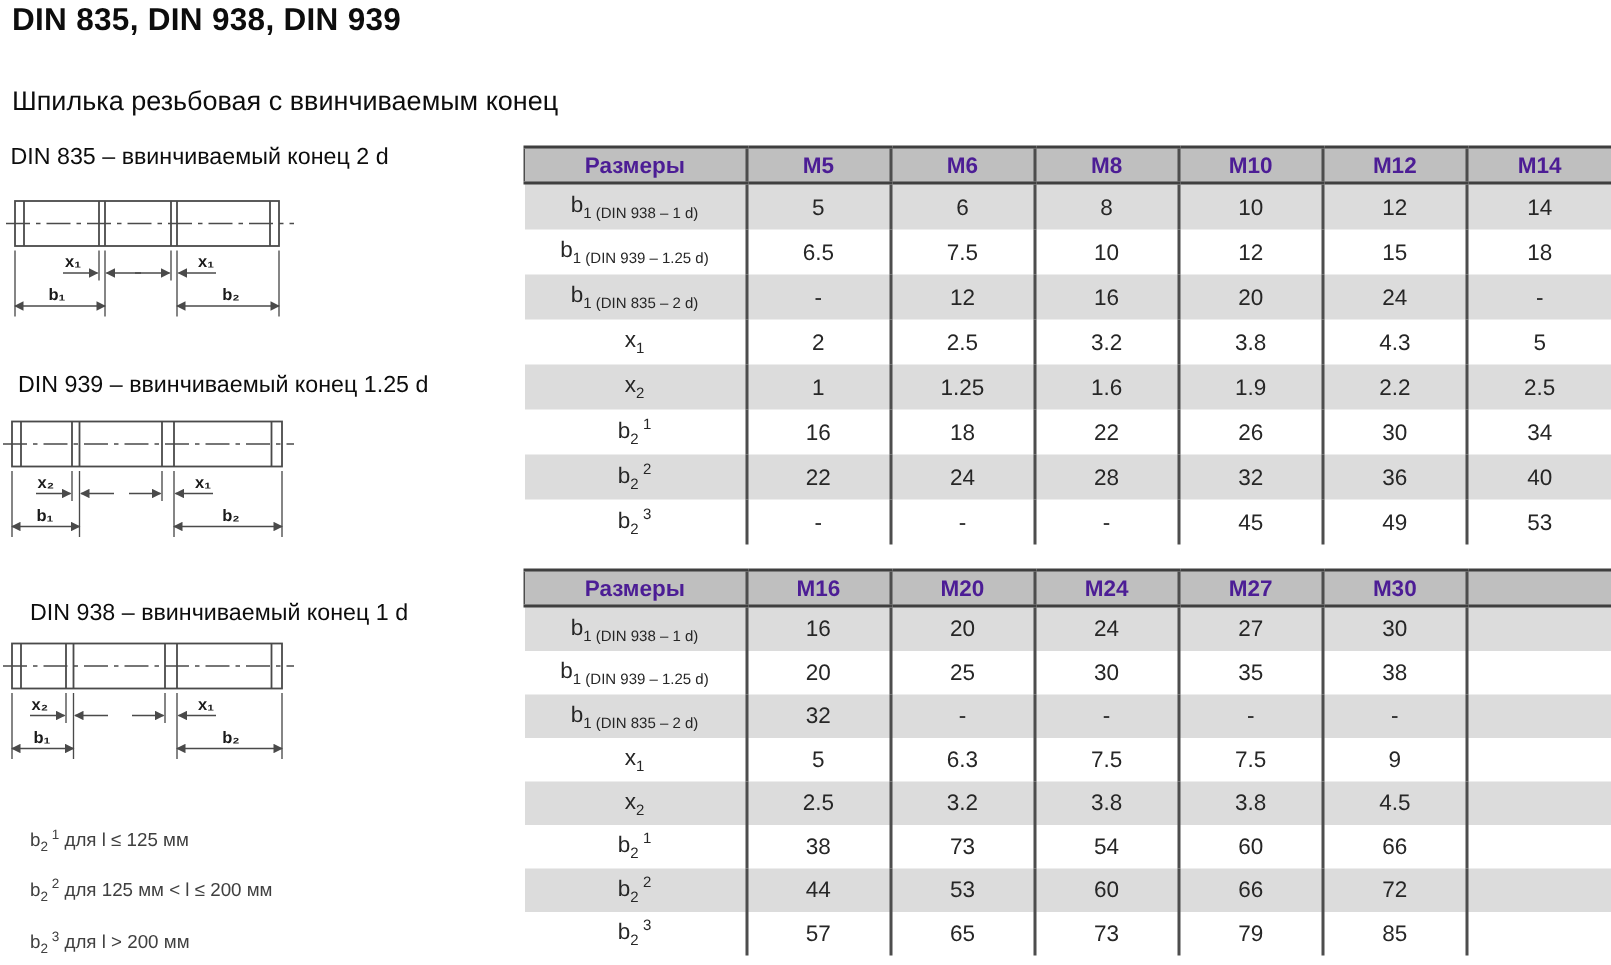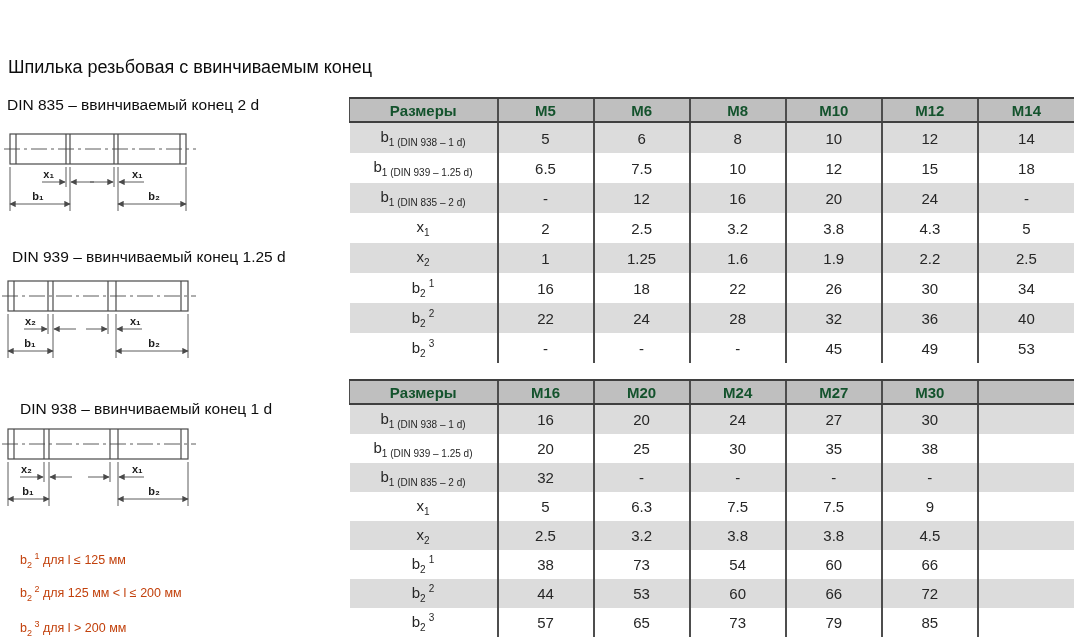--- a/index.html
+++ b/index.html
@@ -16,50 +16,51 @@
   #dlabel2 { left:12px; top:248px; }
   #dlabel3 { left:20px;  top:400px; }
 
   .diagram-svg { position:absolute; }
   #diag1 { left:4px; top:124px; }
   #diag2 { left:2px; top:271px; }
   #diag3 { left:2px; top:419px; }
   .diagram-svg line, .diagram-svg rect { stroke:#4a4a4a; fill:none; }
   .dim-text { font-size:11px; font-weight:700; fill:#1a1a1a; }
 
-  .footnote { position:absolute; left:20px; font-size:12.5px; color:#c2410c; white-space:nowrap; }
+  .footnote { position:absolute; left:20px; font-size:12.5px; color:#404040; white-space:nowrap; }
   #fn1 { top:551px; } #fn2 { top:584px; } #fn3 { top:619px; }
   .footnote sub, .footnote sup { font-size:9px; }
 
   .table-host { position:absolute; left:349px; }
   #table1 { top:97px; }
   #table2 { top:379px; }
 
   table.dims-table { border-collapse:collapse; table-layout:fixed; width:725px; }
   col.col-label { width:148px; }
   table.dims-table thead th {
-    background:#bfbfbf; color:#14532d;
+    background:#bfbfbf; color:#4c1d95;
     border-top:2.5px solid #3f3f3f; border-bottom:2.5px solid #3f3f3f;
     font-size:15px; font-weight:700; height:22px; padding:0 2px;
   }
   table.dims-table thead th:first-child { border-left:1.5px solid #4d4d4d; }
   table.dims-table td { text-align:center; font-size:15px; color:#262626; padding:0 2px; }
   #table1 td { height:30px; }
   #table2 td { height:29px; }
   table.dims-table td + td, table.dims-table th + th { border-left:2px solid #4d4d4d; }
   table.dims-table tbody tr:nth-child(odd) { background:#dcdcdc; }
   td.label-cell { font-size:15.5px; }
   td.label-cell sub { font-size:10px; }
   td.label-cell sup { font-size:10px; }
 </style>
 </head>
 <body>
 
 <div class="page">
 
+  <div class="title">DIN 835, DIN 938, DIN 939</div>
   <div class="subtitle">Шпилька резьбовая с ввинчиваемым конец</div>
 
   <div class="diagram-label" id="dlabel1">DIN 835 – ввинчиваемый конец 2 d</div>
   <svg class="diagram-svg" id="diag1" width="200" height="95" viewBox="0 0 200 95">
     <defs>
       <marker id="ar1" viewBox="0 0 10 10" refX="9" refY="5" markerWidth="9" markerHeight="7" orient="auto-start-reverse">
         <path d="M0,0 L10,5 L0,10 z" fill="#4a4a4a"></path>
       </marker>
     </defs>
     <g stroke-width="1.2">

